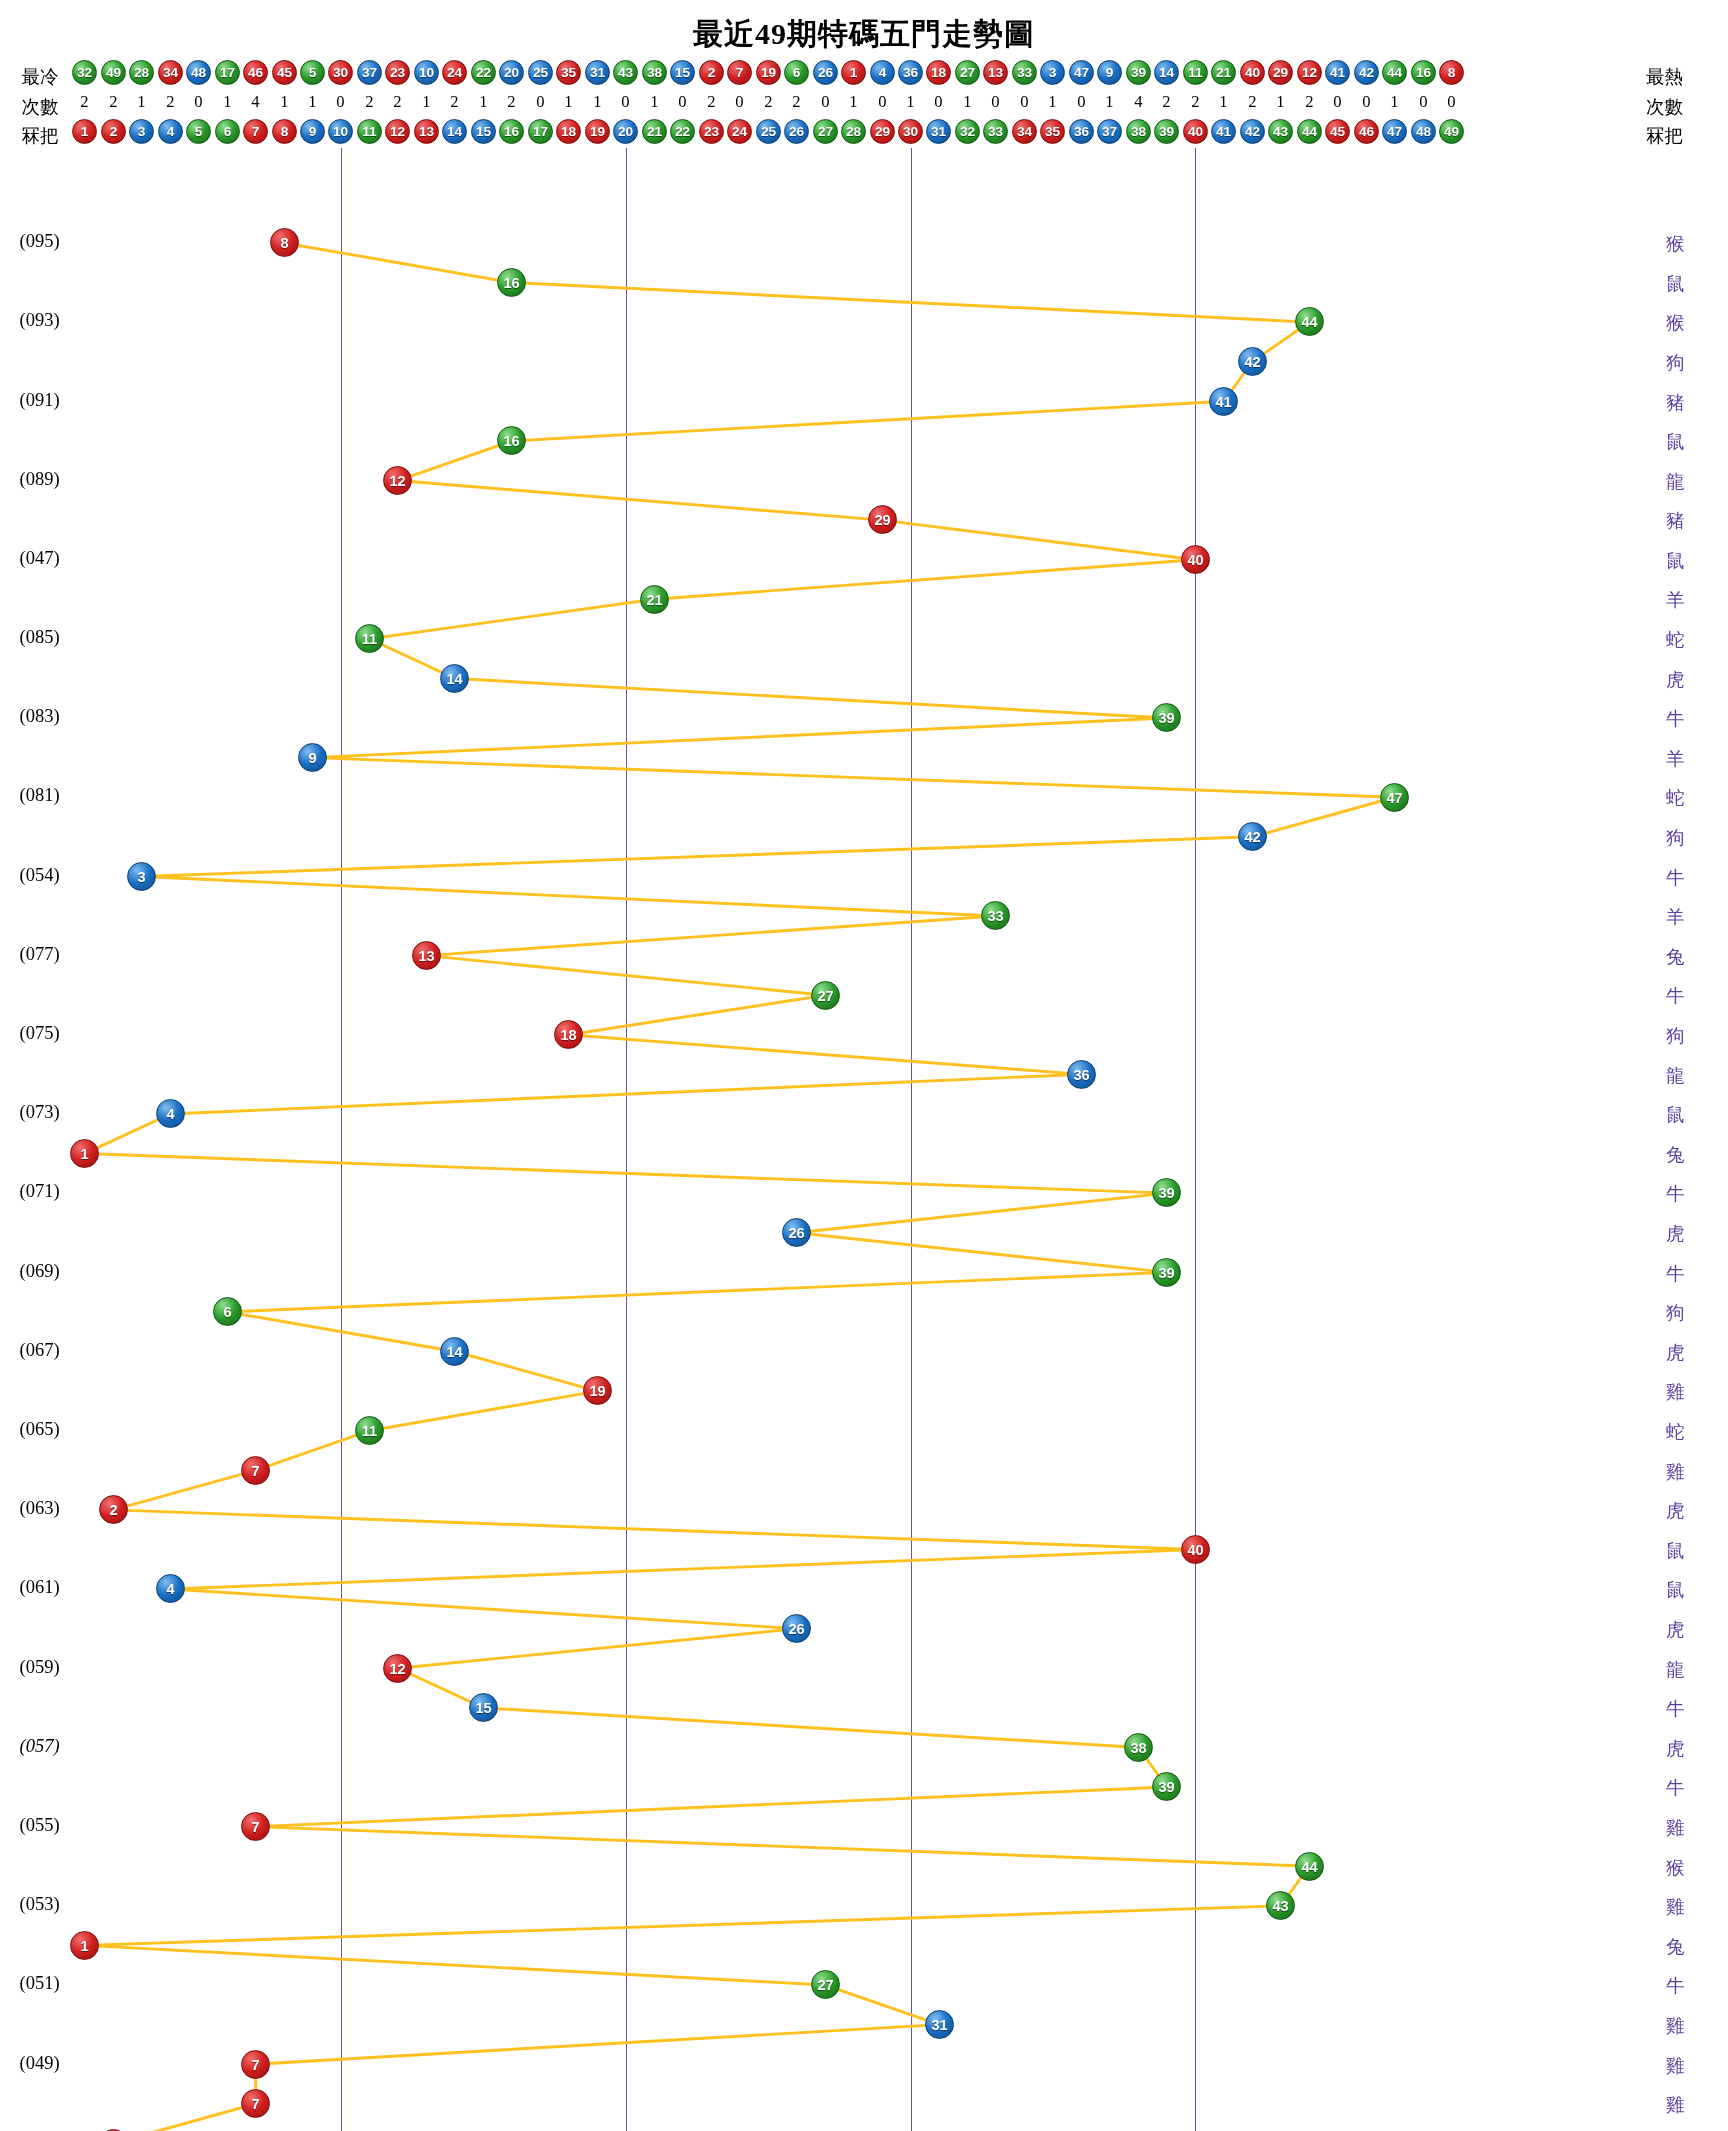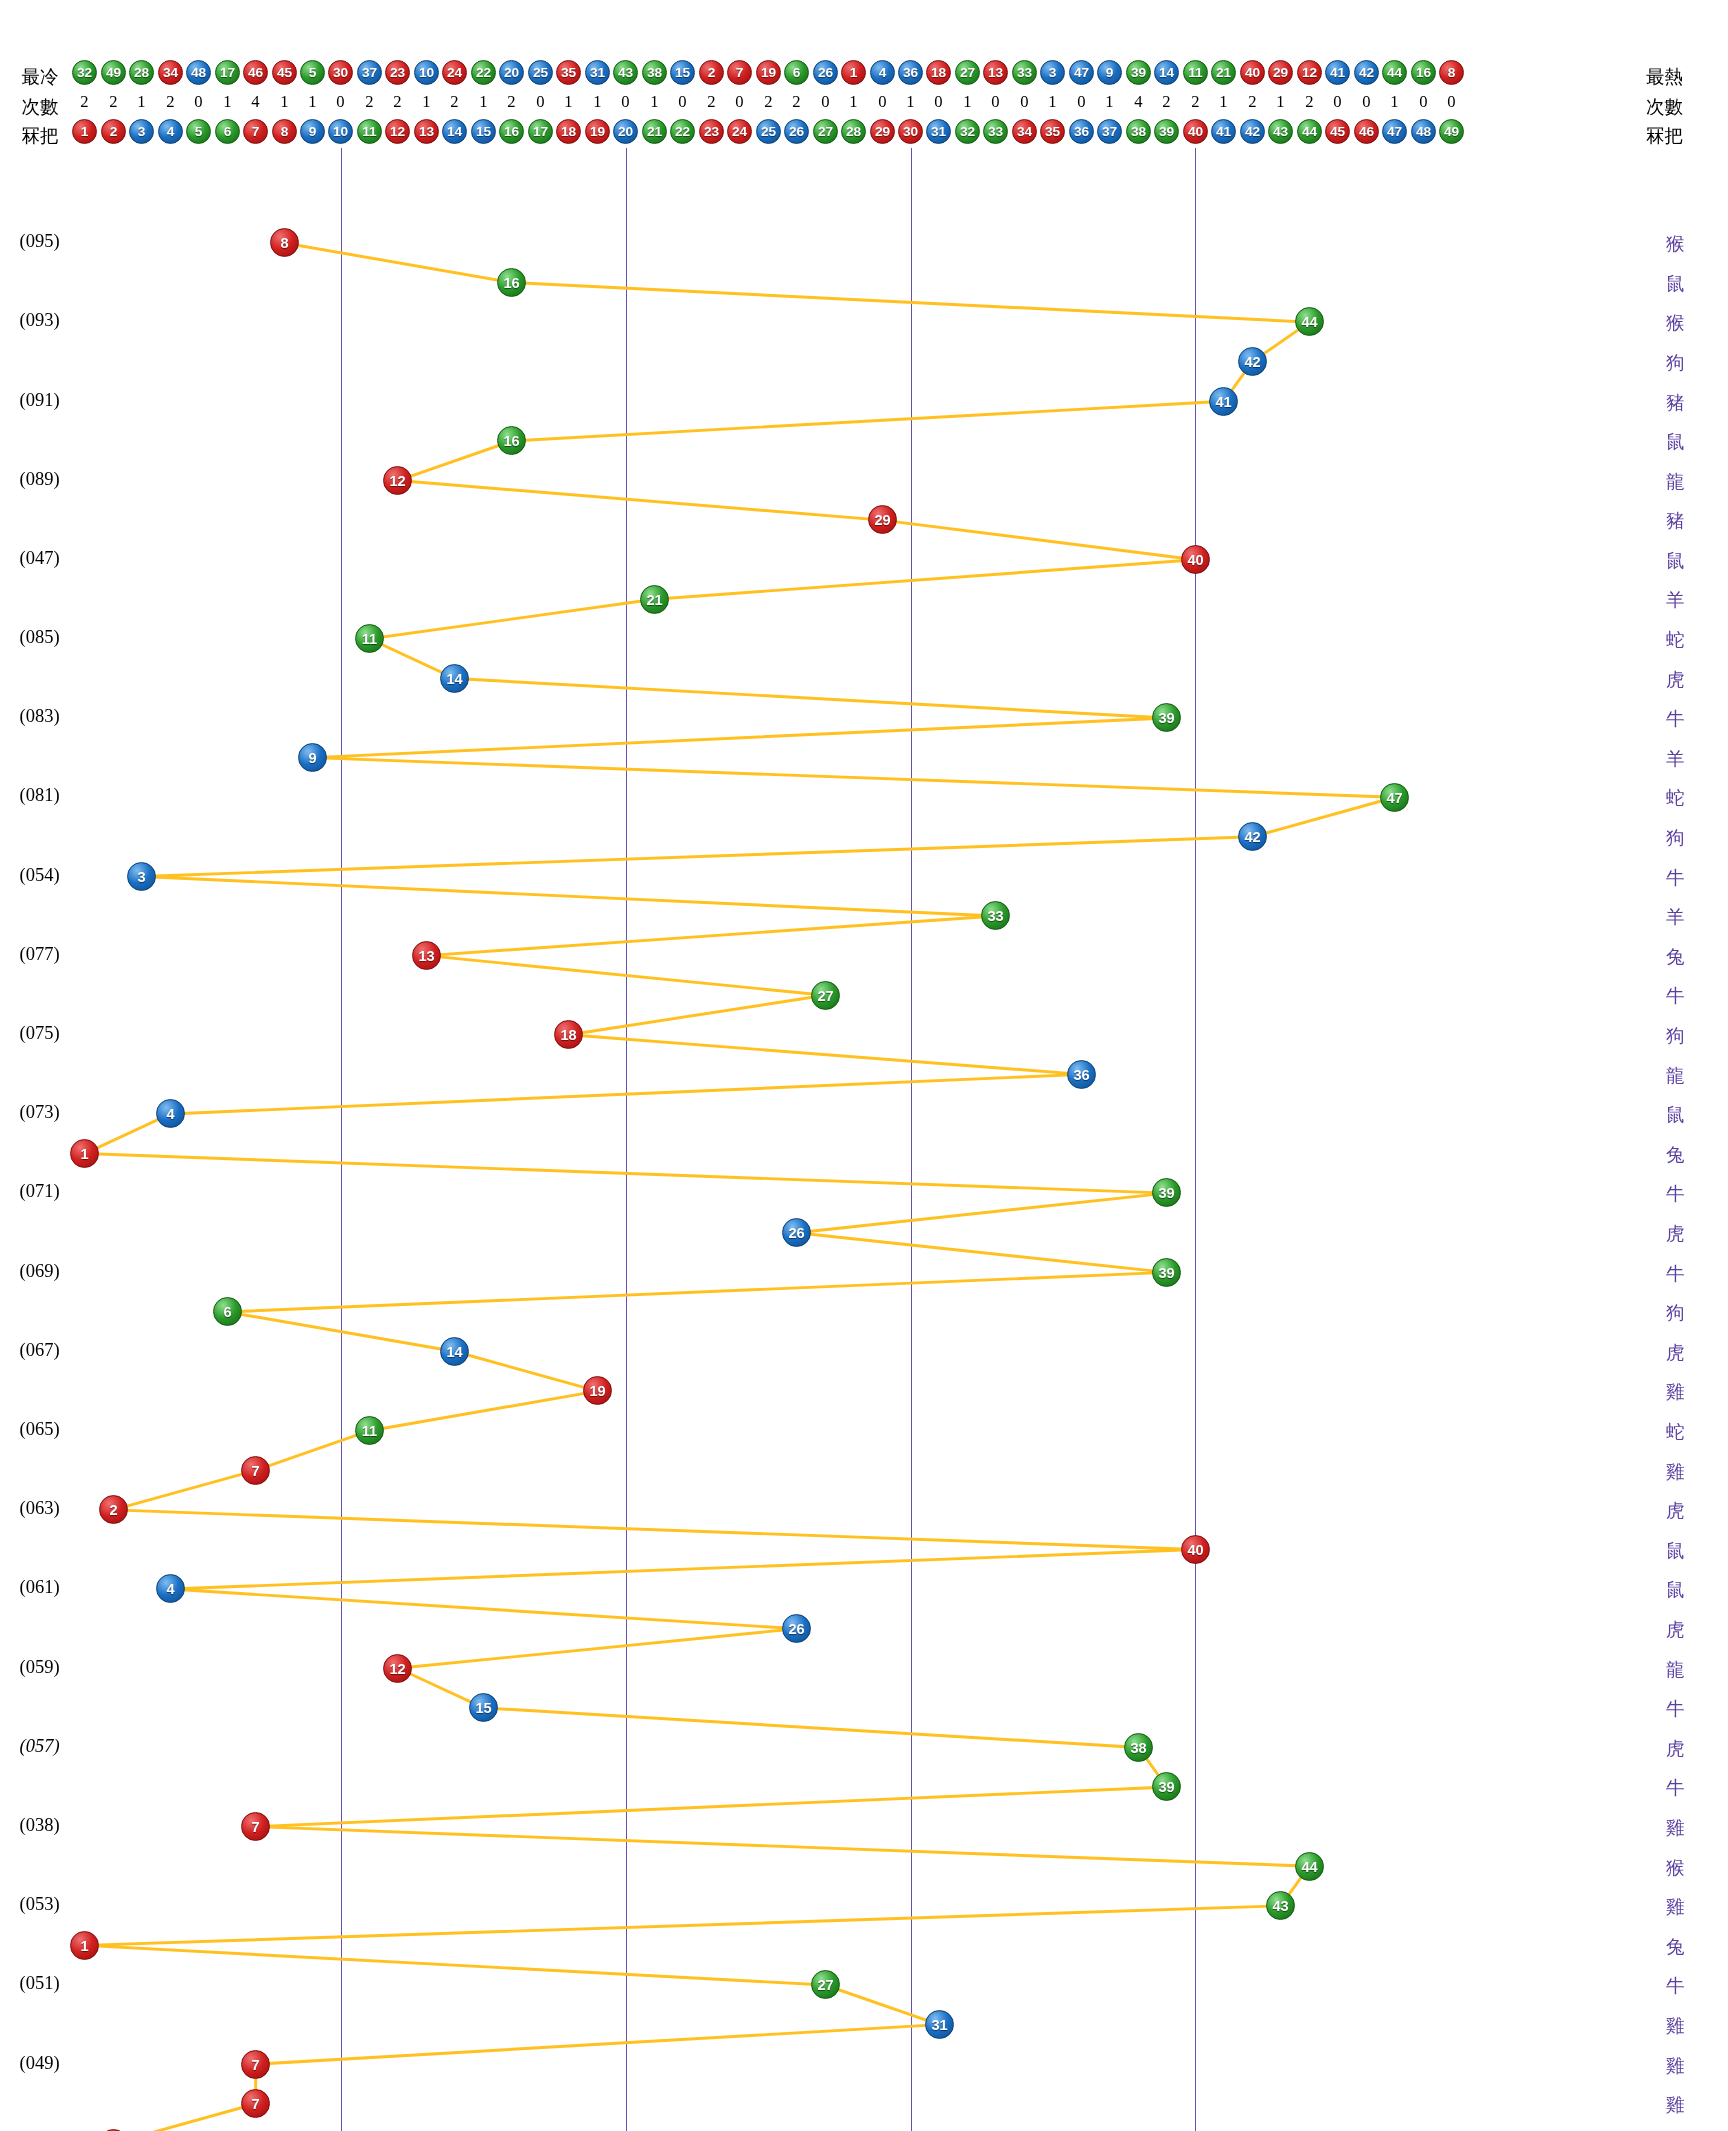--- a/index.html
+++ b/index.html
@@ -27,20 +27,21 @@
   .zodiac{position:absolute;font-size:18.5px;font-family:"Liberation Serif", serif;color:#5b3fa0;white-space:nowrap;}
 
   .plot-ball{width:29px;height:29px;font-size:14.6px;}
   svg.lines{position:absolute;left:0;top:0;}
 </style>
 </head>
 <body>
 
 <div id="page">
 
+  <div class="title">最近49期特碼五門走勢圖</div>
 
   <div class="hdr-label" style="left:21.5px;top:64px;">最冷</div>
   <div class="hdr-label" style="left:21.5px;top:94px;">次數</div>
   <div class="hdr-label" style="left:21.5px;top:123px;">冧把</div>
 
   <div class="hdr-label" style="left:1646px;top:64px;">最熱</div>
   <div class="hdr-label" style="left:1646px;top:94px;">次數</div>
   <div class="hdr-label" style="left:1646px;top:123px;">冧把</div>
 
   <div id="hdr-cold">
@@ -217,21 +218,21 @@
       <div class="period" style="left: 19.5px; top: 1023px;">(075)</div>
       <div class="period" style="left: 19.5px; top: 1102px;">(073)</div>
       <div class="period" style="left: 19.5px; top: 1181px;">(071)</div>
       <div class="period" style="left: 19.5px; top: 1261px;">(069)</div>
       <div class="period" style="left: 19.5px; top: 1340px;">(067)</div>
       <div class="period" style="left: 19.5px; top: 1419px;">(065)</div>
       <div class="period" style="left: 19.5px; top: 1498px;">(063)</div>
       <div class="period" style="left: 19.5px; top: 1577px;">(061)</div>
       <div class="period" style="left: 19.5px; top: 1657px;">(059)</div>
       <div class="period" style="left: 19.5px; top: 1736px; font-style: italic;">(057)</div>
-      <div class="period" style="left: 19.5px; top: 1815px;">(038)</div>
+      <div class="period" style="left: 19.5px; top: 1815px;">(055)</div>
       <div class="period" style="left: 19.5px; top: 1894px;">(053)</div>
       <div class="period" style="left: 19.5px; top: 1973px;">(051)</div>
       <div class="period" style="left: 19.5px; top: 2053px;">(049)</div>
       <div class="period" style="left: 19.5px; top: 2132px;">(047)</div>
     </div>
   <div id="zodiacs">
       <div class="zodiac" style="left: 1666px; top: 231px;">猴</div>
       <div class="zodiac" style="left: 1666px; top: 271px;">鼠</div>
       <div class="zodiac" style="left: 1666px; top: 310px;">猴</div>
       <div class="zodiac" style="left: 1666px; top: 350px;">狗</div>

